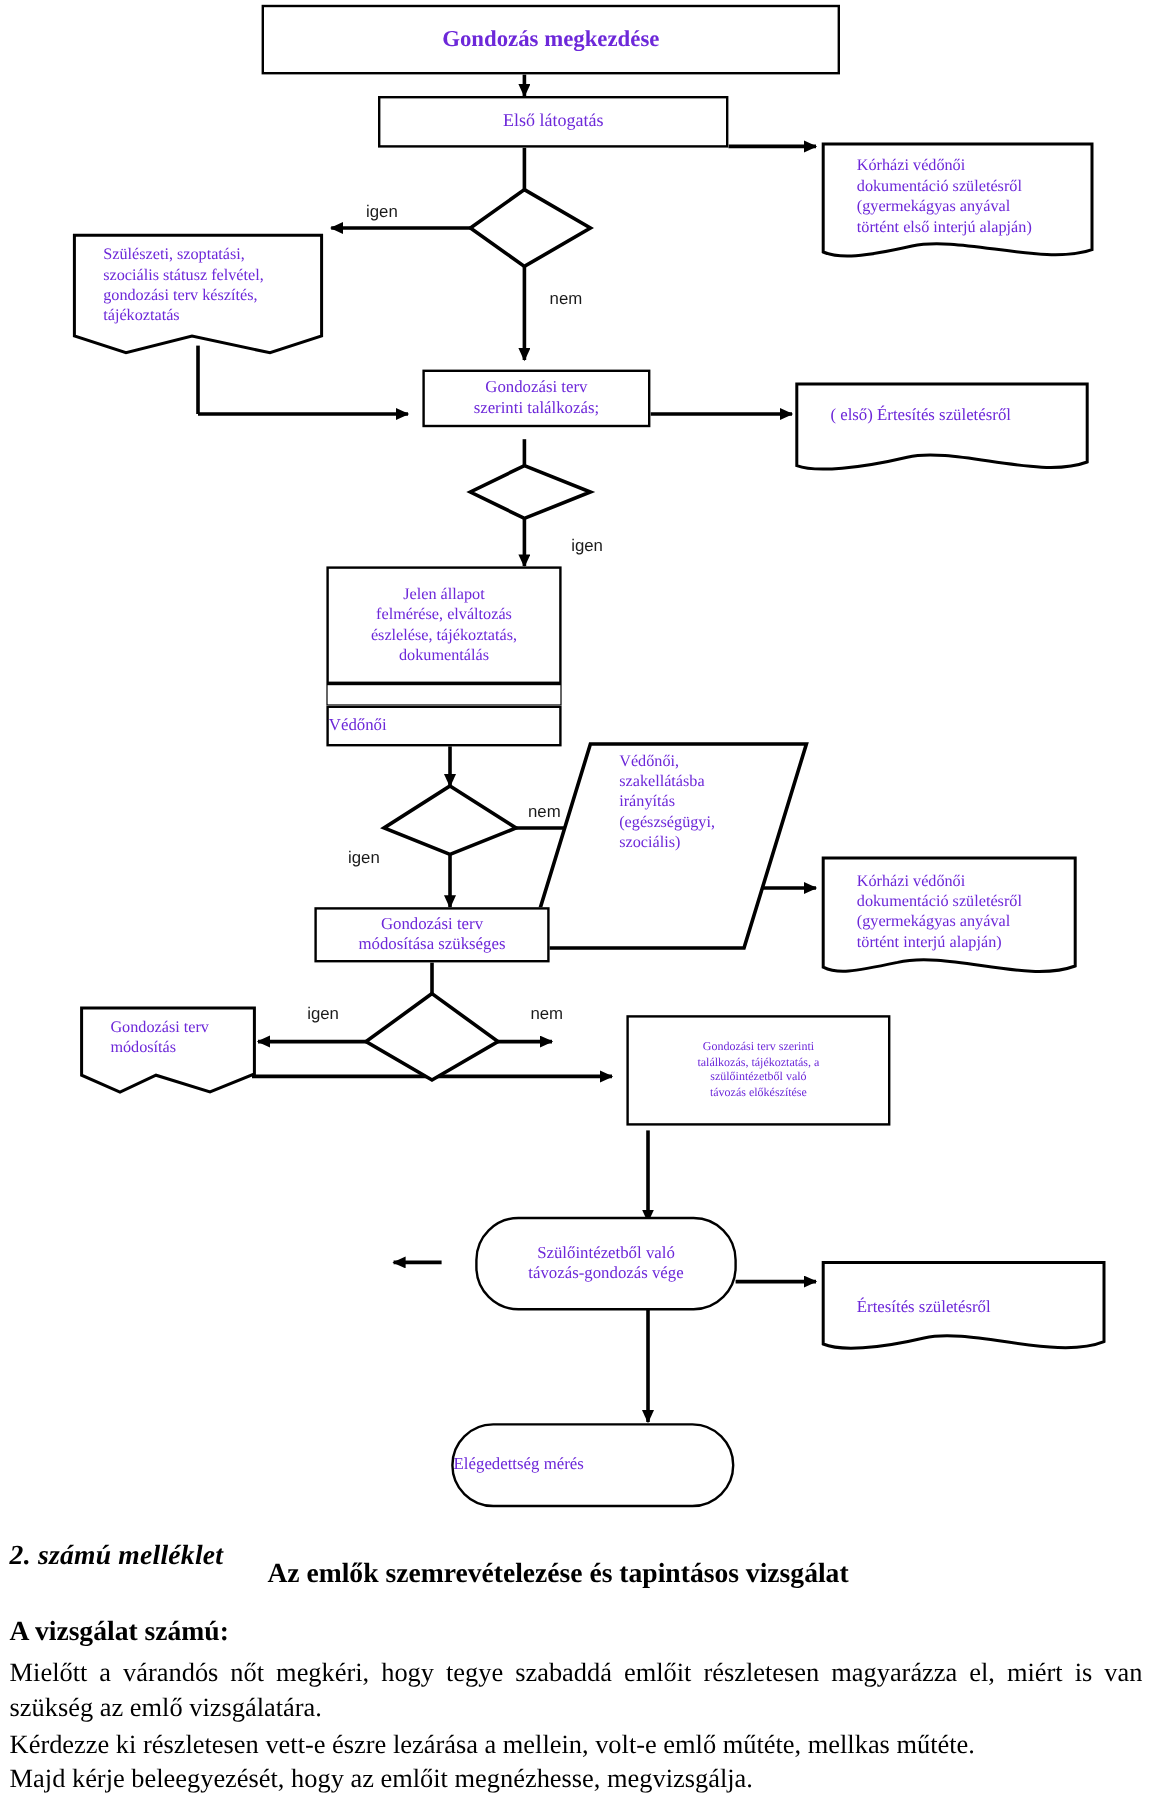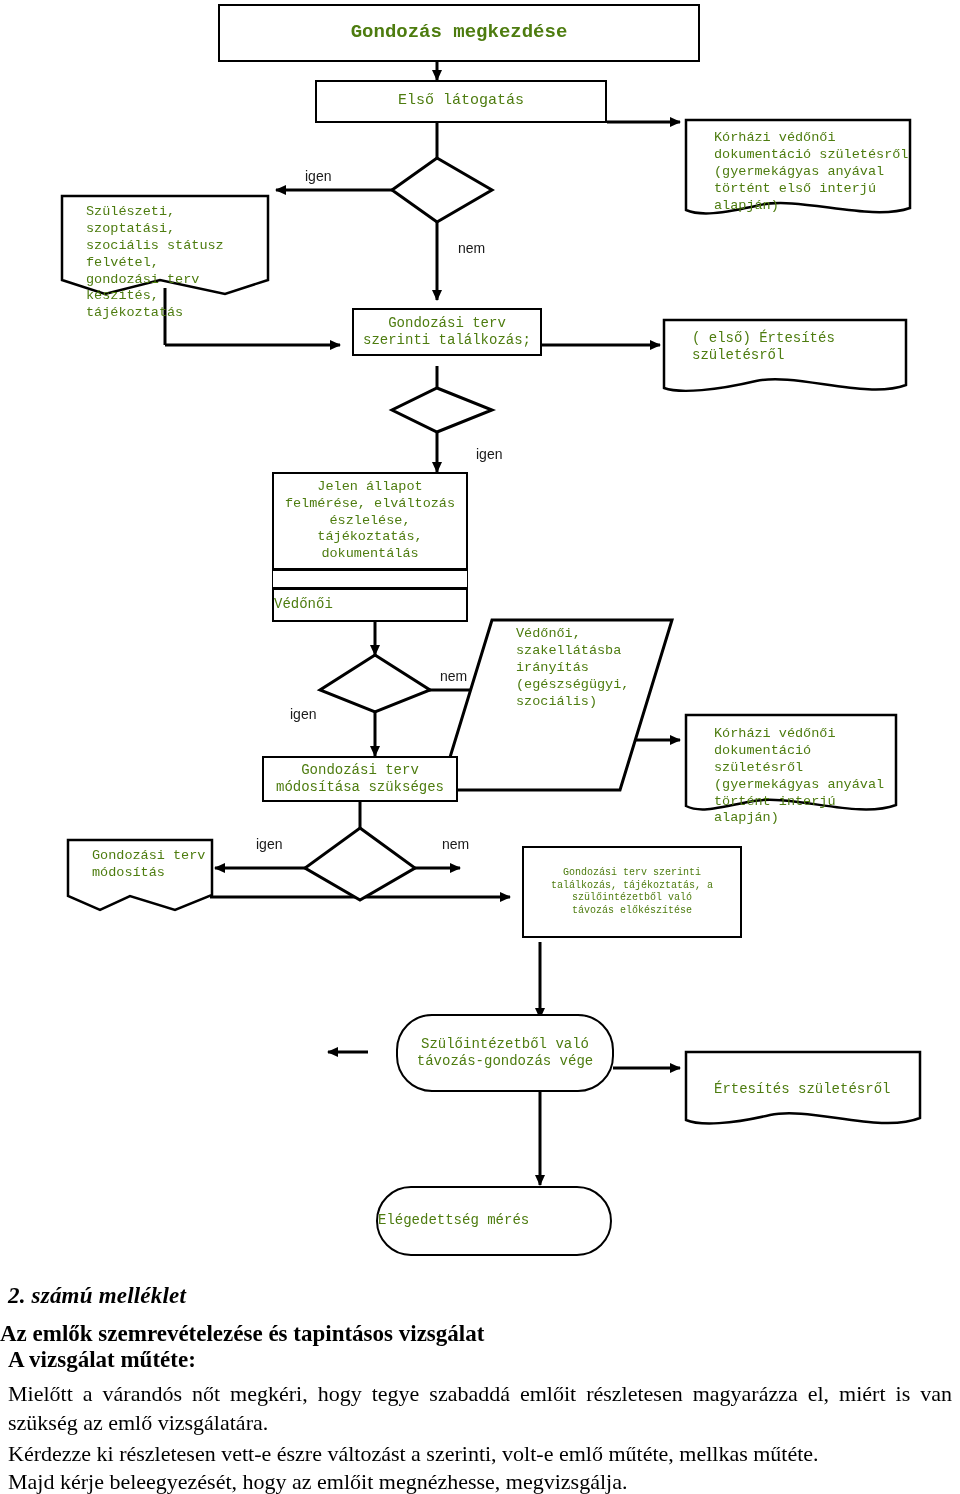--- a/index.html
+++ b/index.html
@@ -33,22 +33,22 @@
     height: 1280px;
   }
 
   .node {
     position: absolute;
     box-sizing: border-box;
     display: flex;
     align-items: center;
     justify-content: center;
     text-align: center;
-    color: #4d7c0f;
-    font-family: Liberation Mono, monospace;
+    color: #6d28d9;
+    font-family: Liberation Serif, serif;
     line-height: 1.25;
     white-space: pre-line;
     z-index: 3;
   }
   .node.rect {
     border: 2px solid #000;
     background: #fff;
   }
   .node.rect-thin {
     border: 1.5px solid #000;
@@ -107,22 +107,23 @@
     left: 8px;
     top: 2px;
     font-style: italic;
     font-weight: bold;
     font-size: 23px;
     letter-spacing: 0.2px;
   }
   .t-title {
     position: absolute;
     left: 0;
-    top: 40px;
+    top: 17px;
     width: 930px;
+    text-align: center;
     font-weight: bold;
     font-size: 23px;
   }
   .t-method {
     position: absolute;
     left: 8px;
     top: 66px;
     font-weight: bold;
     font-size: 23px;
   }
@@ -329,17 +330,17 @@
   <div class="edge-label" style="left:476px; top:446px;">igen</div>
   <div class="edge-label" style="left:440px; top:668px;">nem</div>
   <div class="edge-label" style="left:290px; top:706px;">igen</div>
   <div class="edge-label" style="left:256px; top:836px;">igen</div>
   <div class="edge-label" style="left:442px; top:836px;">nem</div>
 </div>
 
 <div id="textblock">
   <div class="t-attachment">2. számú melléklet</div>
   <div class="t-title">Az emlők szemrevételezése és tapintásos vizsgálat</div>
-  <div class="t-method">A vizsgálat műtéte:</div>
+  <div class="t-method">A vizsgálat számú:</div>
   <div class="t-para t-p1">Mielőtt a várandós nőt megkéri, hogy tegye szabaddá emlőit részletesen magyarázza el, miért is van szükség az emlő vizsgálatára.</div>
-  <div class="t-para t-p2">Kérdezze ki részletesen vett-e észre változást a szerinti, volt-e emlő műtéte, mellkas műtéte.</div>
+  <div class="t-para t-p2">Kérdezze ki részletesen vett-e észre lezárása a mellein, volt-e emlő műtéte, mellkas műtéte.</div>
   <div class="t-para t-p3">Majd kérje beleegyezését, hogy az emlőit megnézhesse, megvizsgálja.</div>
 </div>
 
 </body></html>

